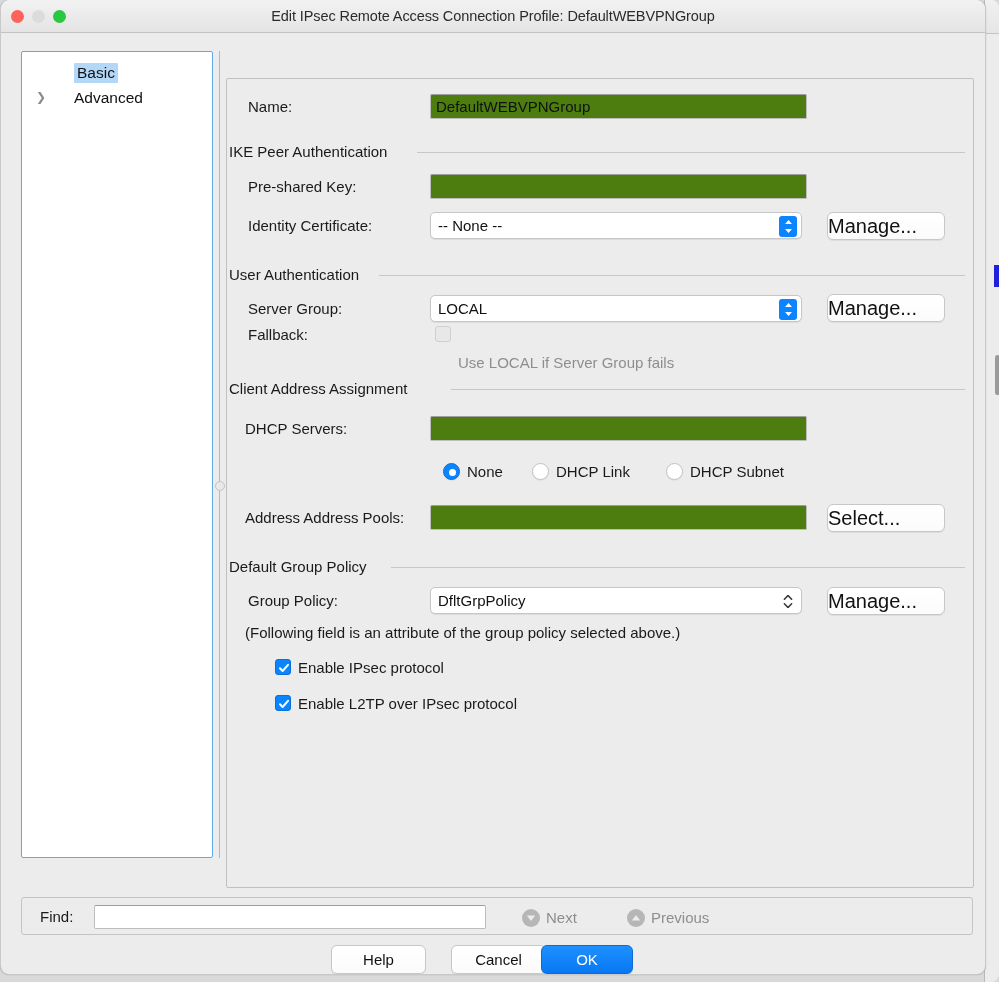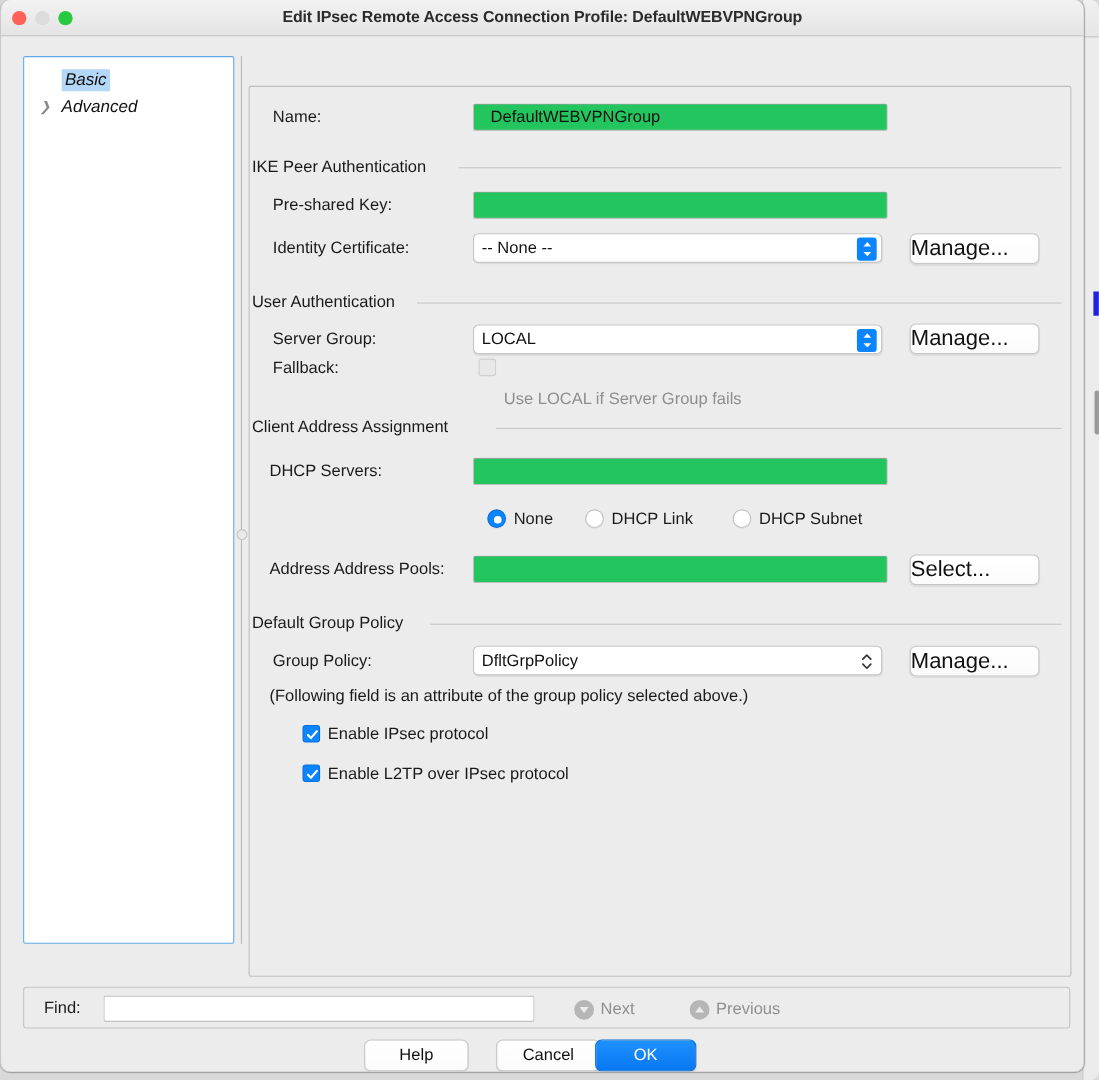--- a/index.html
+++ b/index.html
@@ -47,21 +47,21 @@
 
   
   #titlebar {
     position: relative; height: 33px; width: 100%;
     background: linear-gradient(#f2f2f2, #e4e4e4);
     border-bottom: 1px solid #c2c2c2;
   }
   #titlebar .title {
     position: absolute; left: 0; right: 0; top: 0; height: 33px;
     line-height: 33px; text-align: center;
-    font-size: 14.5px; font-weight: bold; color: #2b2b2b;
+    font-size: 14.5px; font-weight: normal; color: #2b2b2b;
     letter-spacing: -0.1px;
   }
   .traffic { position: absolute; top: 10px; left: 10px; display: flex; gap: 8px; }
   .light { width: 13px; height: 13px; border-radius: 50%; }
   .light.close { background: #ff6259; }
   .light.min   { background: #dcdcdc; }
   .light.max   { background: #28c840; }
 
   
   #content { position: relative; height: 942px; }
@@ -71,21 +71,21 @@
     position: absolute; left: 20px; top: 18px;
     width: 192px; height: 807px;
     background: #ffffff;
     border: 1px solid #62a9e8;
     border-radius: 2px;
     padding-top: 8px;
     overflow: hidden;
   }
   .tree-row {
     position: relative; height: 25px; line-height: 25px;
-    font-size: 15.5px; color: #111; padding-left: 34px; white-space: nowrap; font-style: italic;
+    font-size: 15.5px; color: #111; padding-left: 52px; white-space: nowrap;
   }
   .tree-row .sel {
     background: #b3d7f7; padding: 1px 3px 2px 3px; border-radius: 1px;
   }
   .tree-row .chev {
     position: absolute; left: 14px; top: 0; height: 25px; line-height: 25px;
     font-size: 12px; color: #8b8b8b;
   }
 
   
@@ -121,27 +121,27 @@
     white-space: nowrap; line-height: 18px; background: #ececec;
     padding-right: 8px;
   }
   .section .srule {
     position: absolute; right: 0; top: 9px; height: 1px; background: #c7c7c7;
   }
 
   
   .tfield {
     position: absolute;
-    background: #22c55e;
+    background: #4d7c0f;
     border: 1px solid #bdbdbd;
     border-top-color: #9e9e9e;
     border-radius: 2px;
     height: 25px; line-height: 23px;
     font-size: 15px; color: #111;
-    padding: 0 15px;
+    padding: 0 5px;
     overflow: hidden; white-space: nowrap;
   }
 
   
   .popup {
     position: absolute; height: 27px;
     background: #ffffff;
     border: 1px solid #c6c6c6;
     border-radius: 5px;
     box-shadow: 0 1px 1px rgba(0,0,0,0.07);

